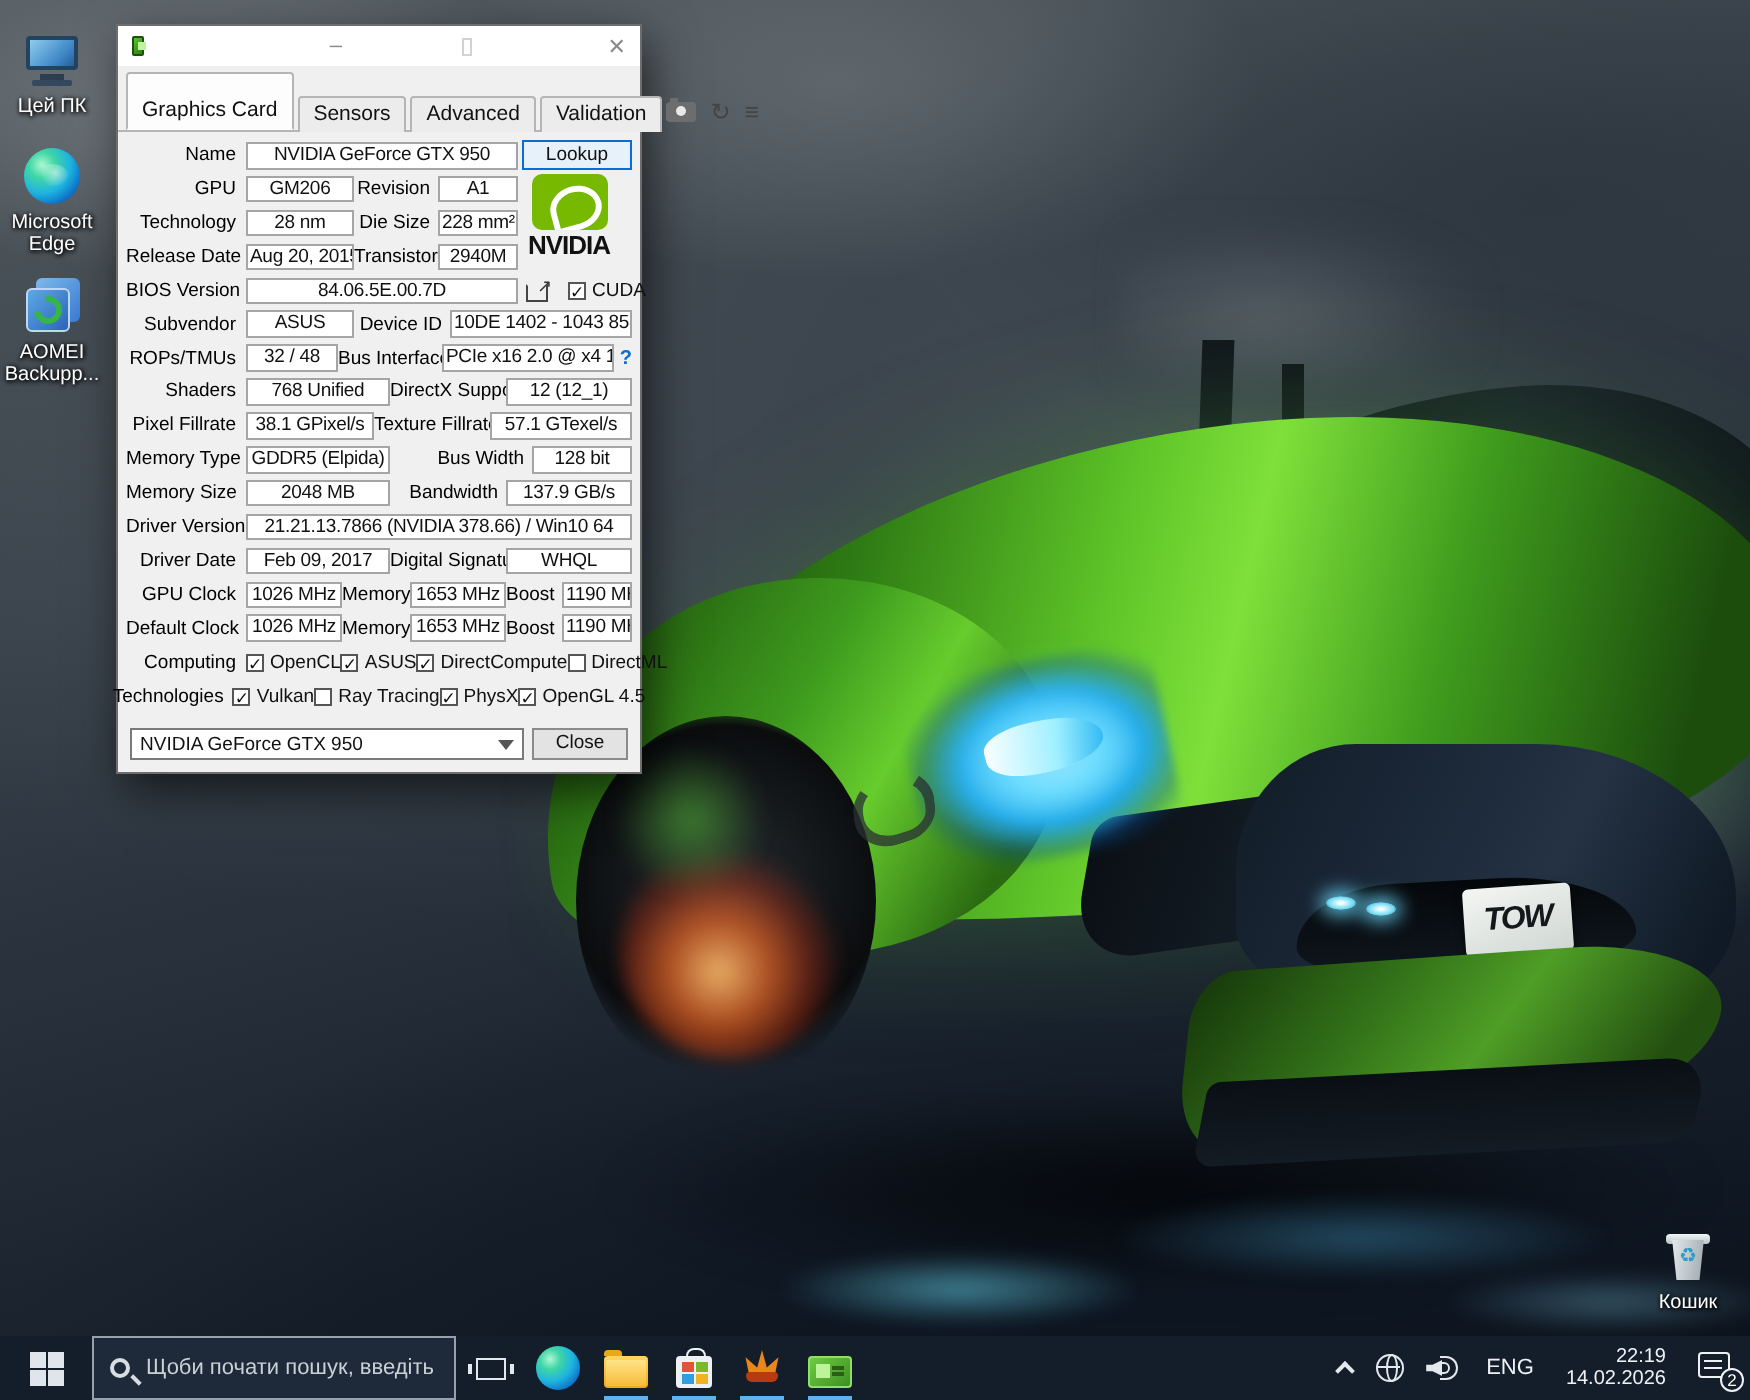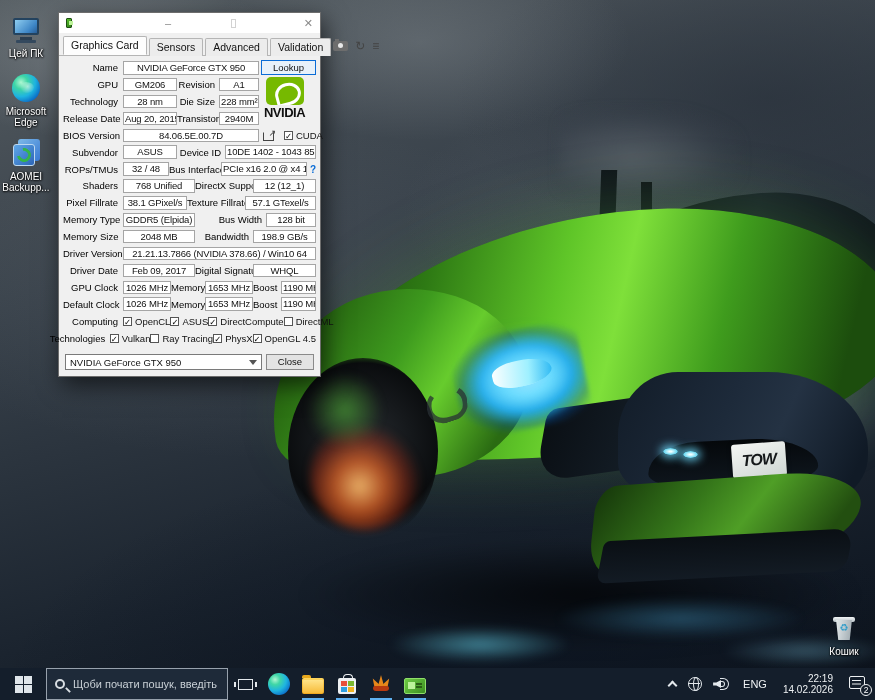--- a/index.html
+++ b/index.html
@@ -115,21 +115,21 @@
   .title-icon { width:12px; height:10px; background:linear-gradient(135deg,#59c22b,#2e7d16);
       border:1px solid #1d4f12; border-radius:1px; margin-right:5px; position:relative; }
   .title-icon:after { content:""; position:absolute; left:2px; top:2px; width:4px; height:4px; background:#bdf39a; }
   .title-text { font-size:10.5px; color:#222; flex:1; white-space:nowrap; overflow:hidden; }
   .cap-btn { color:#8a8a8a; font-size:11px; width:14px; text-align:center; cursor:pointer; }
   .cap-btn.min { margin-right:16px; }
   .cap-max { width:9px; height:9px; border:1px solid #d2d2d2; margin-right:24px; cursor:default; }
   .tabstrip { display:flex; align-items:flex-end; padding:3px 4px 0 4px; border-bottom:1px solid #b5b5b5; background:#f0f0f0; }
   .tab { font-size:10.5px; padding:2px 7px 3px; border:1px solid #b5b5b5; border-bottom:none;
       background:#ececec; border-radius:2px 2px 0 0; margin-right:2px; position:relative; top:1px; cursor:pointer; white-space:nowrap; }
-  .tab.active { background:#fdfdfd; padding-top:2px; top:0; border-bottom:1px solid #fdfdfd; z-index:2;text-align:center; }
+  .tab.active { background:#fdfdfd; padding-top:12px; top:0; border-bottom:1px solid #fdfdfd; z-index:2;text-align:center; }
   .tab-icons { margin-left:auto; display:flex; align-items:center; gap:7px; padding-bottom:3px; }
   .cam { width:15px; height:10px; background:#6d6d6d; border-radius:2px; position:relative; cursor:pointer; }
   .cam:before { content:""; position:absolute; left:5px; top:2px; width:5px; height:5px; border-radius:50%; background:#e8e8e8; }
   .cam:after { content:""; position:absolute; left:2px; top:-2px; width:4px; height:2px; background:#6d6d6d; }
   .glyph-btn { color:#444; font-size:12px; line-height:12px; cursor:pointer; }
 
   .content { position:relative; padding:5px 4px 2px 4px; background:#f0f0f0; }
   .row { display:flex; align-items:center; height:13.5px; margin-bottom:3.4px; }
   .flabel { width:60px; text-align:right; padding-right:5px; font-size:9.5px; white-space:nowrap; flex:none; color:#000; }
   .mlabel { text-align:right; padding-right:4px; font-size:9.5px; white-space:nowrap; flex:none; color:#000; }
@@ -378,21 +378,21 @@
         <div class="flabel">Memory Type</div>
         <div class="fbox" style="width:72px;">GDDR5 (Elpida)</div>
         <div class="mlabel" style="width:71px;">Bus Width</div>
         <div class="fbox grow">128 bit</div>
       </div>
 
       <div class="row">
         <div class="flabel">Memory Size</div>
         <div class="fbox" style="width:72px;">2048 MB</div>
         <div class="mlabel" style="width:58px;">Bandwidth</div>
-        <div class="fbox grow">198.9 GB/s</div>
+        <div class="fbox grow">137.9 GB/s</div>
       </div>
 
       <div class="row">
         <div class="flabel">Driver Version</div>
         <div class="fbox grow">21.21.13.7866 (NVIDIA 378.66) / Win10 64</div>
       </div>
 
       <div class="row">
         <div class="flabel">Driver Date</div>
         <div class="fbox" style="width:72px;">Feb 09, 2017</div>
@@ -432,21 +432,21 @@
         <div class="cb">
           <span class="cbbox">✓</span>
           <span class="cblabel">DirectCompute</span>
         </div>
         <div class="cb">
           <span class="cbbox"></span>
           <span class="cblabel">DirectML</span>
         </div>
       </div>
 
-      <div class="row" style="justify-content:flex-end;">
+      <div class="row" style="justify-content:center;">
         <div class="flabel">Technologies</div>
         <div class="cb">
           <span class="cbbox">✓</span>
           <span class="cblabel">Vulkan</span>
         </div>
         <div class="cb">
           <span class="cbbox"></span>
           <span class="cblabel">Ray Tracing</span>
         </div>
         <div class="cb">

